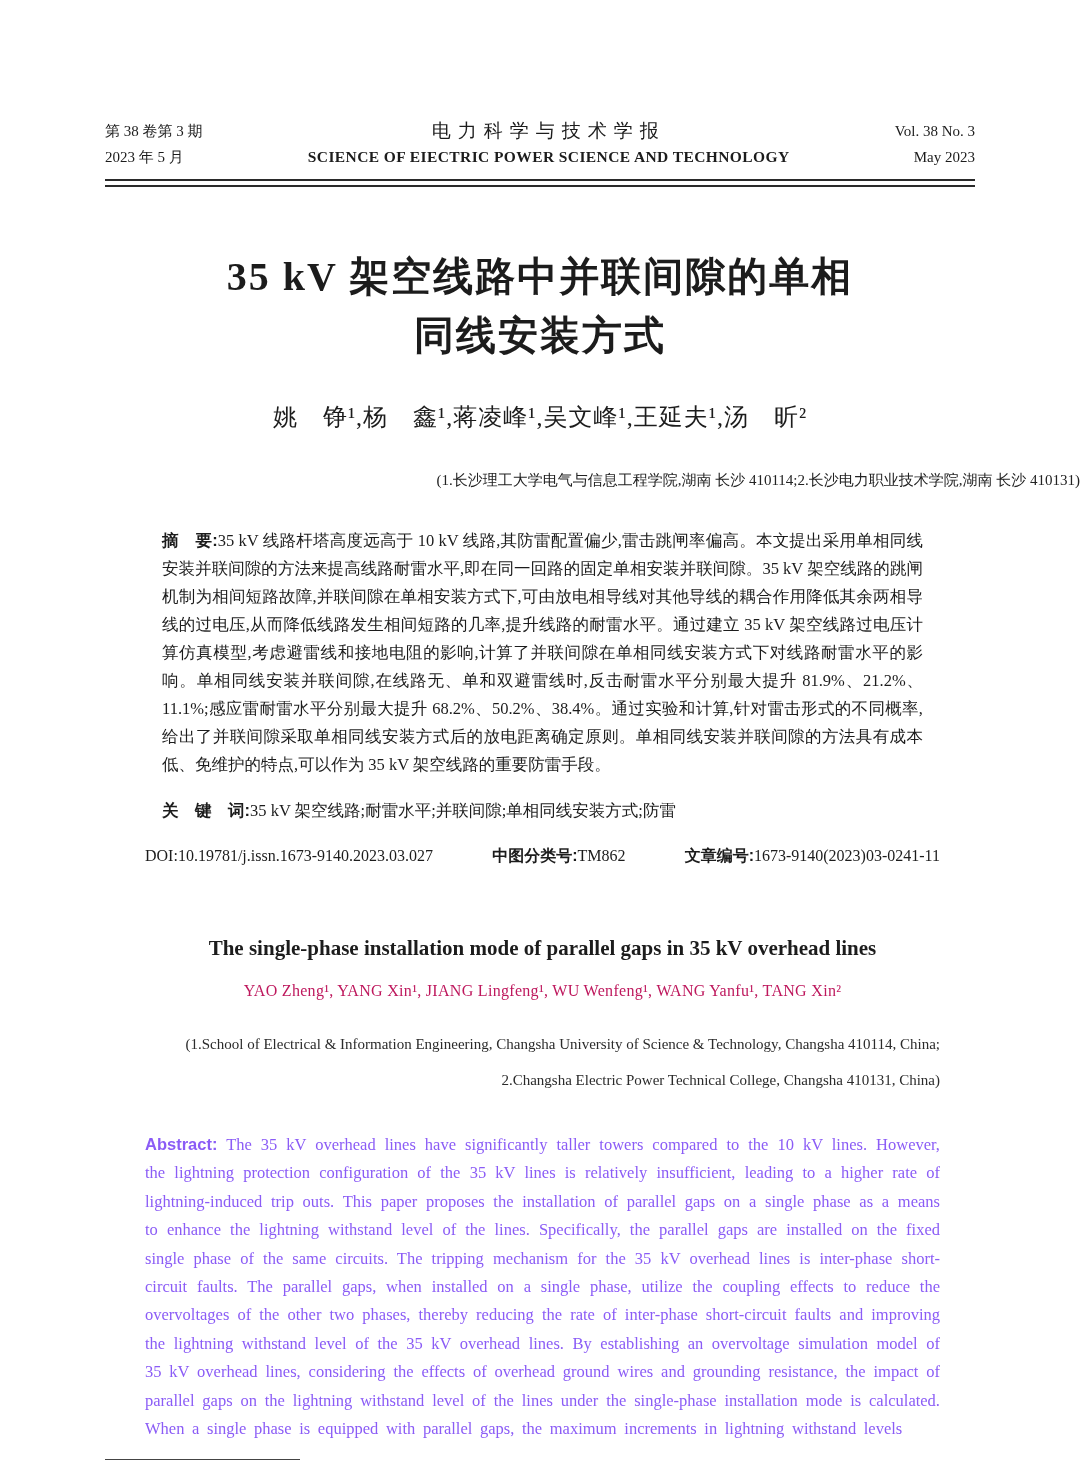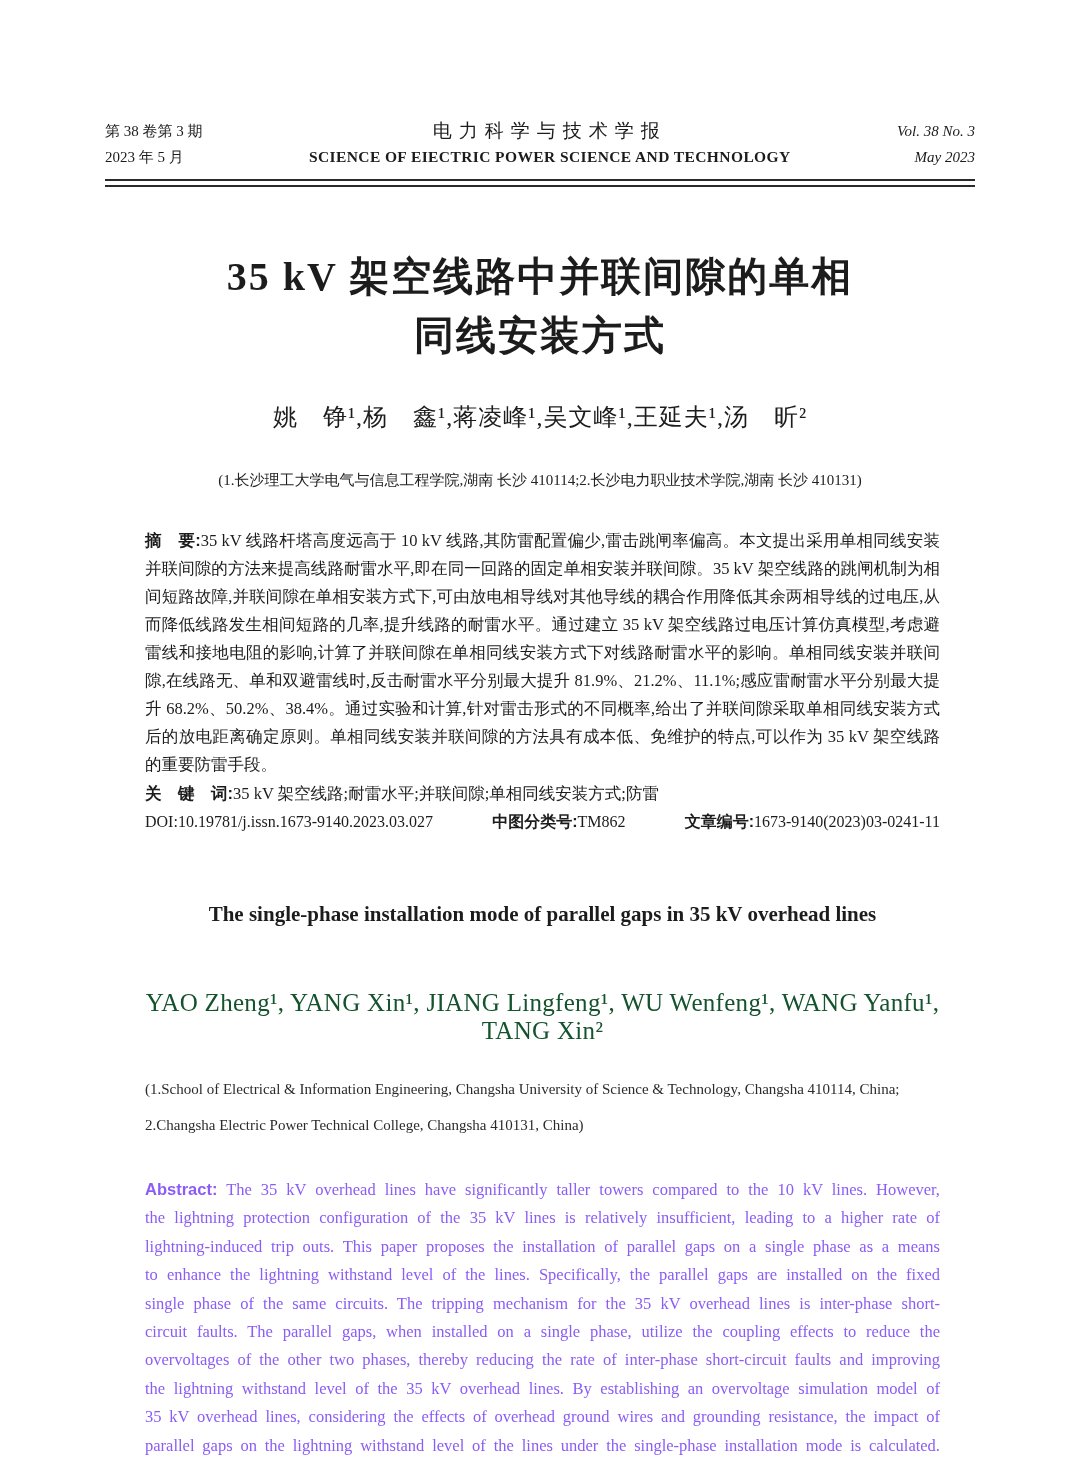--- a/index.html
+++ b/index.html
@@ -16,21 +16,21 @@
   
   .jheader {
     margin:118px 105px 0 105px;
     display:flex;
     justify-content:space-between;
     align-items:flex-start;
   }
   .jheader .col-left, .jheader .col-right {
     font-size:15px; line-height:26px; white-space:nowrap;
   }
-  .jheader .col-right { text-align:right;font-style:italic; }
+  .jheader .col-right { text-align:right; }
   .jheader .col-center { text-align:center; flex:1 1 auto; }
   .journal-cn {
     font-size:19px; font-weight:normal; letter-spacing:7px; line-height:26px;
     font-family:"Liberation Sans","DejaVu Sans",sans-serif;
   }
   .journal-en {
     font-size:15.5px; font-weight:bold; letter-spacing:0.4px; line-height:26px;
   }
   .rule-double {
     margin:9px 105px 0 105px;
@@ -45,52 +45,52 @@
     font-size:40px; font-weight:bold;
     line-height:59px; letter-spacing:2px;
   }
   .cn-authors {
     margin-top:36px;
     text-align:center;
     font-size:24px; letter-spacing:1px;
   }
   .cn-affil {
     margin-top:38px;
-    text-align:center;
+    text-align:right;
     font-size:15px; color:#222;
   }
   
   .body-block { margin:0 140px 0 145px; }
   .abstract-cn {
     margin-top:36px;
     font-size:16.5px; line-height:28px;
     text-align:justify;
   }
-  .abstract-cn p, .kw-line { margin:0; }
+  .abstract-cn p, .kw-line { margin:17px; }
   .kw-line { font-size:16.5px; line-height:28px; }
   .meta-line {
     font-size:16px; line-height:28px;
     display:flex; justify-content:space-between;
     white-space:nowrap;
   }
   b.inl { font-family:"Liberation Sans","DejaVu Sans",sans-serif; font-weight:bold; }
   
   .en-title {
     margin-top:66px;
     text-align:center;
     font-size:21px; font-weight:bold;
   }
   .en-authors {
-    margin-top:62px;
+    margin-top:21px;
     text-align:center;
-    font-size:25px; color:#14532d; letter-spacing:0.3px;
+    font-size:16px; color:#be185d; letter-spacing:0.3px;
   }
   .en-affil {
     margin-top:26px;
-    text-align:left;
+    text-align:right;
     font-size:15px; line-height:36px; color:#2b2b2b;
   }
   .abstract-en {
     margin-top:32px;
     font-size:16.5px; line-height:28.4px;
     text-align:justify;
     word-spacing:3.5px;
     color:#8b5cf6;
   }
   .abstract-en p { margin:0; }

